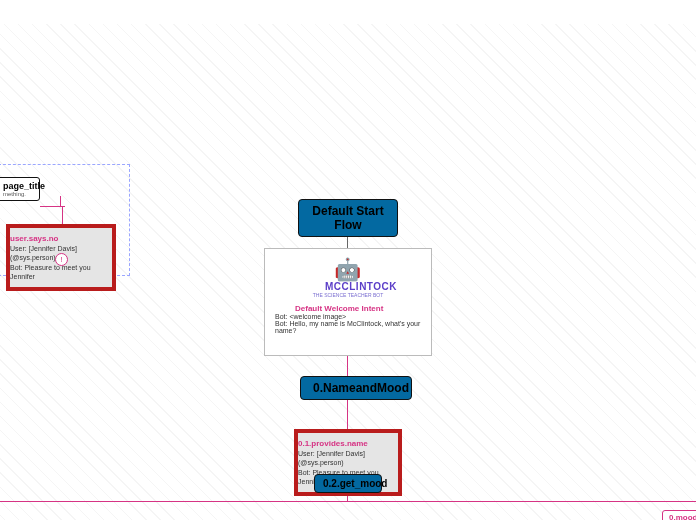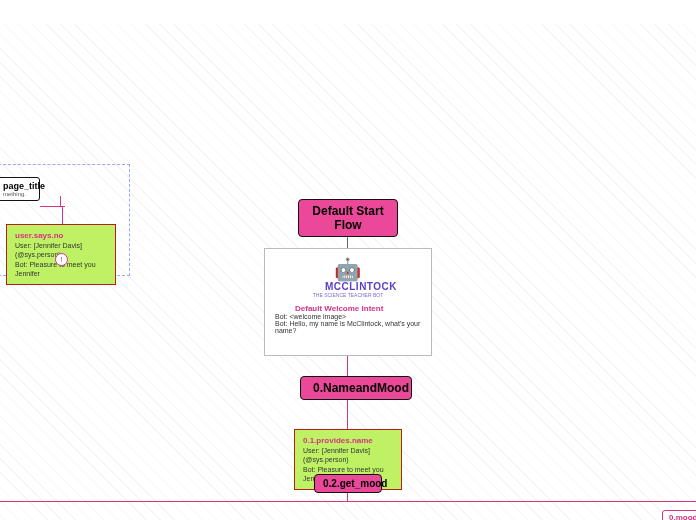--- a/index.html
+++ b/index.html
@@ -7,22 +7,22 @@
 
 
 .hatch{position:absolute;inset:0;
   background-image:repeating-linear-gradient(45deg,#f5f5f5 0px,#f5f5f5 1px,transparent 1px,transparent 10px);
 }
 
 
 .selection{position:absolute;border:1px dashed #9aa6ff;}
 
 
-.node{position:absolute;background:#ec4899;border:1.5px solid #111;border-radius:4px;padding:4px 12px;font-weight:bold;font-size:12px;text-align:center;box-sizing:border-box;}
-.intentcard{position:absolute;background:#bef264;border:1px solid #b91c1c;padding:6px 8px;font-size:7px;line-height:1.3;box-sizing:border-box;}
+.node{position:absolute;background:#0369a1;border:1.5px solid #111;border-radius:4px;padding:4px 12px;font-weight:bold;font-size:12px;text-align:center;box-sizing:border-box;}
+.intentcard{position:absolute;background:#e5e5e5;border:4px solid #b91c1c;padding:6px 0;font-size:7px;line-height:1.3;box-sizing:border-box;}
 .intentcard .title{color:#d63384;font-weight:bold;font-size:8px;}
 .intentcard .line{color:#333;}
 .intentcard.small .title{font-size:8px;}
 
 
 .welcomecard{position:absolute;background:#fff;border:1px solid #bbb;box-sizing:border-box;padding:8px 10px 6px;}
 .welcomecard .imgzone{display:flex;flex-direction:column;align-items:center;justify-content:center;margin-bottom:6px;}
 .welcomecard .robot{font-size:22px;color:#5b3ec8;}
 .welcomecard .brand{font-size:10px;font-weight:bold;letter-spacing:0.5px;color:#5b3ec8;margin-top:-2px;padding-left:26px;}
 .welcomecard .sub{font-size:5px;color:#7b6fd1;}

